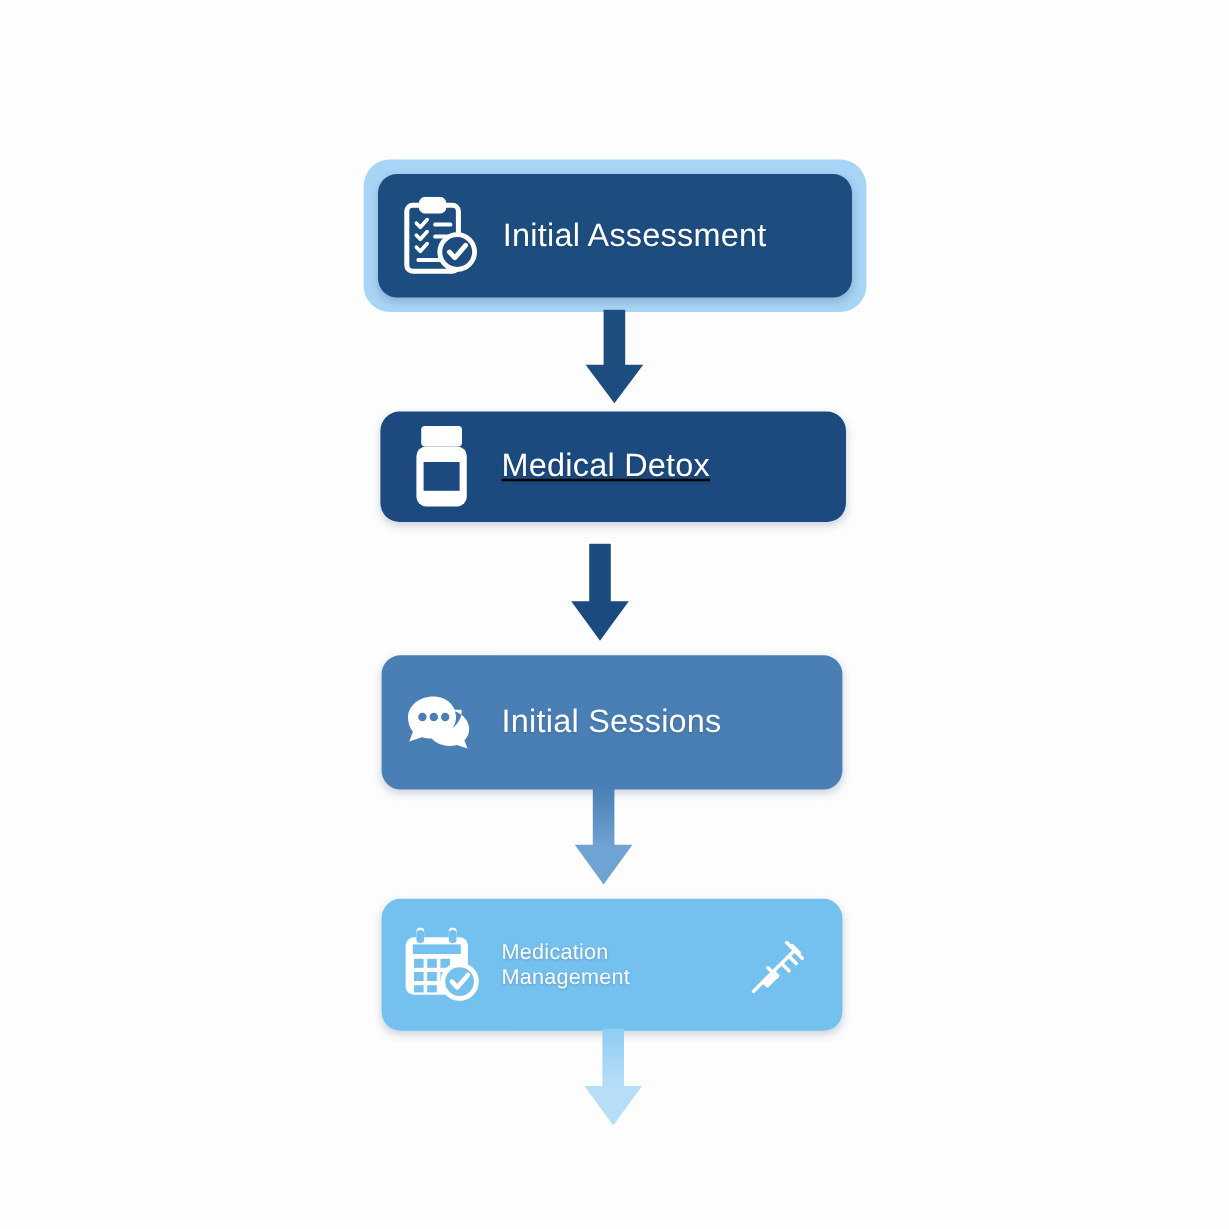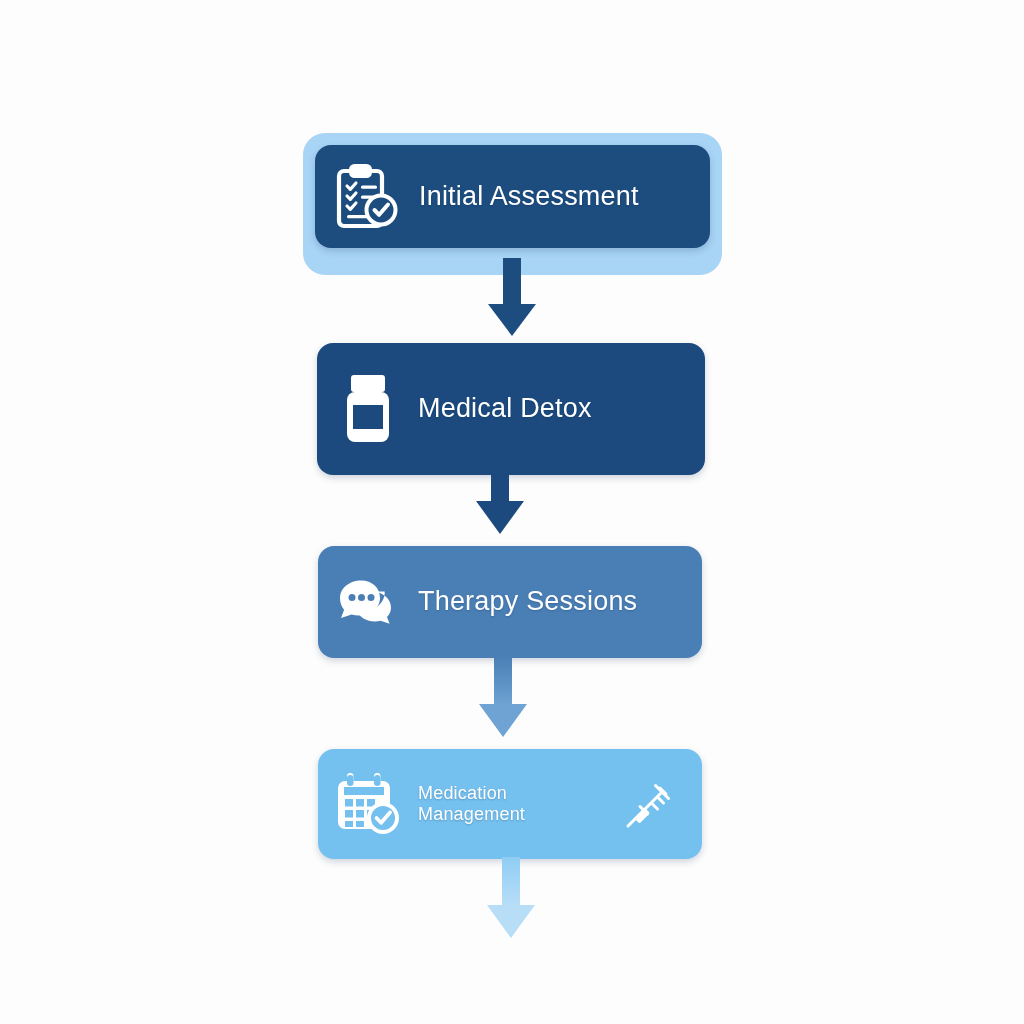--- a/index.html
+++ b/index.html
@@ -75,21 +75,21 @@
   }
   .arrow svg {
     display: block;
   }
 </style>
 </head>
 <body>
 
 <div id="flow">
 
-  <div class="node-wrap" style="left:303px; top:133px; width:419px; height:142px;">
+  <div class="node-wrap" style="left:303px; top:133px; width:419px; height:127px;">
     <div class="node-glow"></div>
     <div class="node shadowed" style="left:12px; top:12px; width:395px; height:103px; background:#1d4d7f;">
       <div class="node-icon" style="width:104px; height:103px;">
         <svg width="62" height="66" viewBox="0 0 62 66" fill="none">
           <rect x="3" y="7" width="43" height="55" rx="5" stroke="#ffffff" stroke-width="4.2" fill="none"></rect>
           <rect x="15" y="2" width="19" height="10" rx="3.5" stroke="#ffffff" stroke-width="4" fill="#ffffff"></rect>
           <circle cx="24.5" cy="3.5" r="3.6" fill="#ffffff"></circle>
           <path d="M11 22 l3.3 3.4 L20 19" stroke="#ffffff" stroke-width="3.1" stroke-linecap="round" stroke-linejoin="round" fill="none"></path>
           <path d="M11 32 l3.3 3.4 L20 29" stroke="#ffffff" stroke-width="3.1" stroke-linecap="round" stroke-linejoin="round" fill="none"></path>
           <path d="M11 42 l3.3 3.4 L20 39" stroke="#ffffff" stroke-width="3.1" stroke-linecap="round" stroke-linejoin="round" fill="none"></path>
@@ -104,21 +104,21 @@
     </div>
   </div>
 
   <div class="arrow" style="left:484px; top:258px;">
     <svg width="56" height="82" viewBox="0 0 56 82">
       <rect x="19" y="0" width="18" height="48" fill="#1d4d7f"></rect>
       <polygon points="4,46 52,46 28,78" fill="#1d4d7f"></polygon>
     </svg>
   </div>
 
-  <div class="node shadowed" style="left:317px; top:343px; width:388px; height:132px; background:#1c4a7e;">
+  <div class="node shadowed" style="left:317px; top:343px; width:388px; height:92px; background:#1c4a7e;text-decoration:underline;">
     <div class="node-icon" style="width:101px; height:112px;">
       <svg width="48" height="70" viewBox="0 0 48 70" fill="none">
         <rect x="7" y="1" width="34" height="17" rx="3" fill="#ffffff"></rect>
         <rect x="3" y="18" width="42" height="50" rx="8" fill="#ffffff"></rect>
         <rect x="9" y="31" width="30" height="24" fill="#1c4a7e"></rect>
       </svg>
     </div>
     <div class="node-label">Medical Detox</div>
   </div>
 
@@ -132,21 +132,21 @@
   <div class="node shadowed" style="left:318px; top:546px; width:384px; height:112px; background:#4a7fb5;">
     <div class="node-icon" style="width:100px; height:112px;">
       <svg width="64" height="60" viewBox="0 0 64 60" fill="none">
         <path d="M44 26c0 9.9-9.6 17.5-21 17.5-2.6 0-5.1-.4-7.4-1.1L5 46l3.1-8.2C5.5 34.7 4 30.6 4 26 4 16.1 13.6 8.5 25 8.5S44 16.1 44 26z" fill="#ffffff"></path>
         <circle cx="16" cy="25.5" r="3.5" fill="#4a7fb5"></circle>
         <circle cx="25.5" cy="25.5" r="3.5" fill="#4a7fb5"></circle>
         <circle cx="35" cy="25.5" r="3.5" fill="#4a7fb5"></circle>
         <path d="M38.5 19.5c9.5 1.6 16.5 8.1 16.5 15.9 0 3.6-1.5 6.9-4 9.5l2.6 6.8-9-2.9c-1.8.5-3.8.8-5.8.8-8.2 0-15.1-4.2-17.4-10 1.2.2 2.4.3 3.6.3 13.1 0 23.7-8.7 23.7-19.4 0-.3 0-.7 0-1z" fill="#ffffff"></path>
       </svg>
     </div>
-    <div class="node-label">Therapy Sessions</div>
+    <div class="node-label">Initial Sessions</div>
   </div>
 
   <div class="arrow" style="left:475px; top:656px;">
     <svg width="56" height="86" viewBox="0 0 56 86">
       <defs>
         <linearGradient id="g3" x1="0" y1="0" x2="0" y2="1">
           <stop offset="0%" stop-color="#4a7fb5"></stop>
           <stop offset="100%" stop-color="#6fa3d4"></stop>
         </linearGradient>
       </defs>

